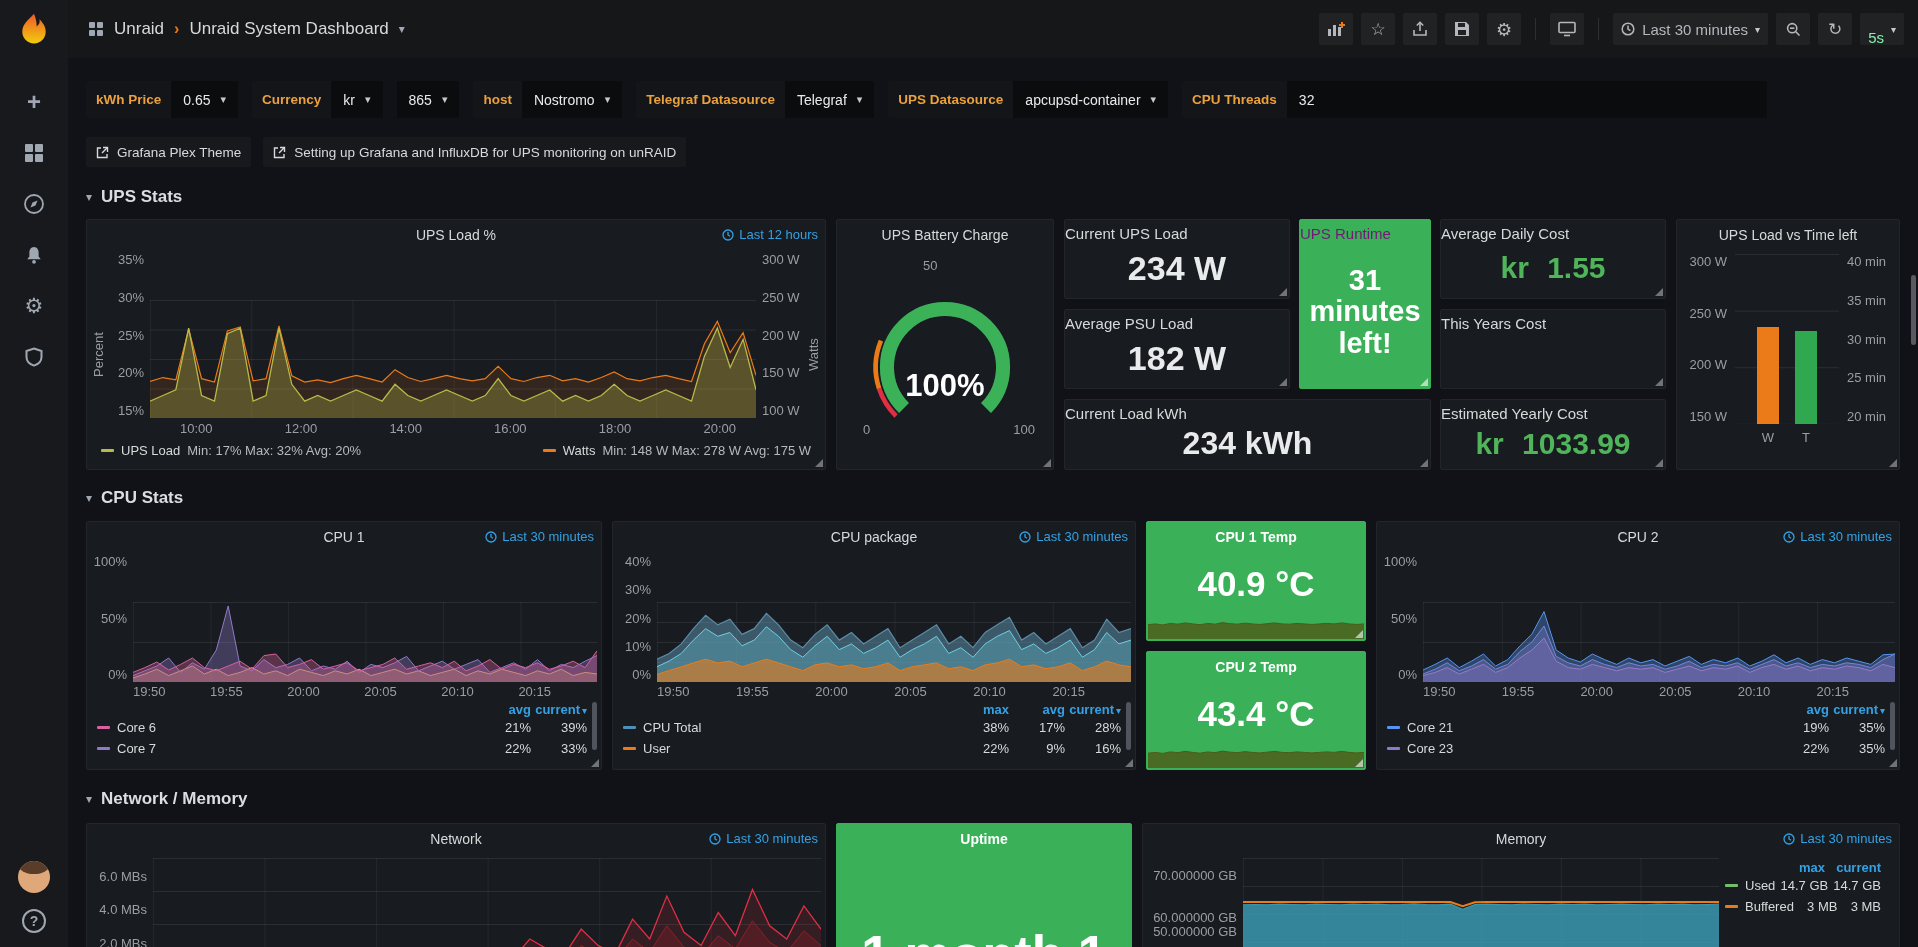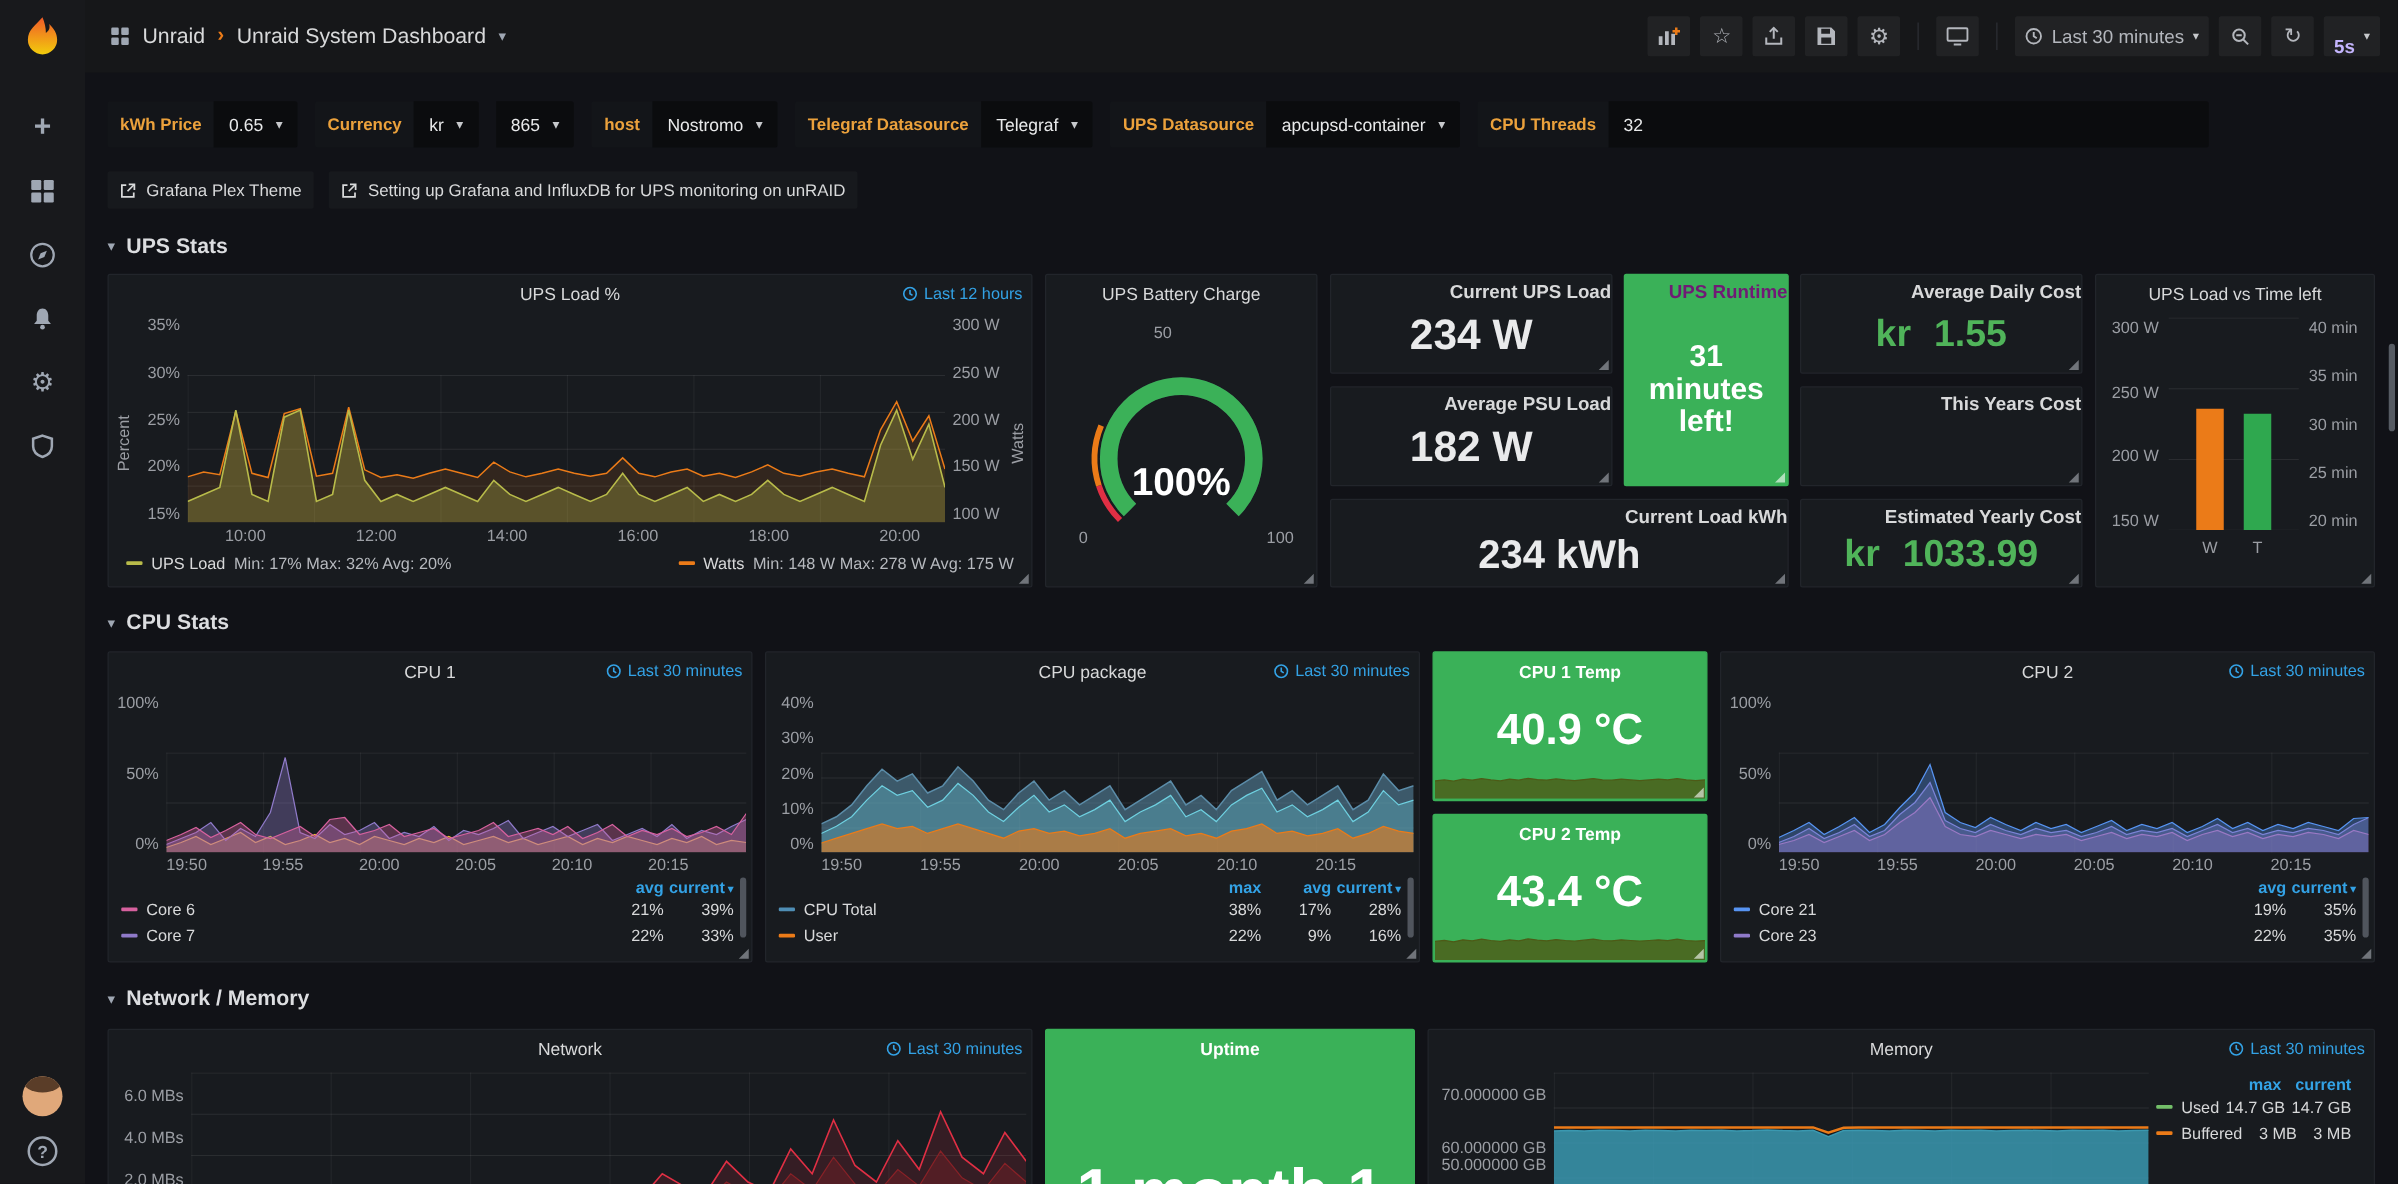--- a/index.html
+++ b/index.html
@@ -25,21 +25,21 @@
     display:flex; align-items:center; padding:0 14px 0 20px; }
   .crumb { display:flex; align-items:center; gap:10px; font-size:17px; color:#d8d9da; }
   .crumb .sep { color:#eb7b18; font-size:16px; font-weight:700; }
   .crumb .caret { color:#9fa7b3; font-size:12px; }
   #topnav .spacer { flex:1; }
   .navbtns { display:flex; align-items:center; gap:8px; }
   .navbtn { height:32px; min-width:34px; padding:0 8px; background:rgba(255,255,255,0.05); border-radius:2px;
     display:flex; align-items:center; justify-content:center; gap:7px; color:#b4b7bd; font-size:15px; cursor:pointer; }
   .navbtn.star { font-size:17px; }
   .nav-div { width:1px; height:22px; background:#2c2f34; margin:0 6px; }
-  .refresh-val { color:#c4b5fd; font-weight:700;margin-top:16px; }
+  .refresh-val { color:#86efac; font-weight:400;margin-top:16px; }
 
   
   #content { position:absolute; left:68px; top:58px; width:1850px; padding:0 18px; }
 
   .submenu { margin-top:23px; display:flex; gap:14px; align-items:center; flex-wrap:nowrap; }
   .var-chip { display:flex; align-items:stretch; height:37px; }
   .var-label { display:flex; align-items:center; padding:0 10px; background:#131519; color:#eba13c;
     font-size:13.5px; font-weight:600; border-radius:2px 0 0 2px; }
   .var-value { display:flex; align-items:center; gap:10px; padding:0 12px; background:#0b0c0e; color:#e9eaeb;
     font-size:14px; border-radius:0 2px 2px 0; cursor:pointer; }
@@ -99,28 +99,28 @@
   .leg-cell { width:56px; text-align:right; }
   .leg-row { display:flex; align-items:center; height:21px; }
   .leg-left { flex:1; display:flex; align-items:center; gap:7px; }
   .sort-caret { font-size:10px; margin-left:2px; }
   .leg-scroll { position:absolute; right:4px; width:5px; background:#50555d; border-radius:3px; }
 
   
   .stats-cluster { display:grid; grid-template-columns:226px 132px 226px; grid-template-rows:80px 80px 71px;
     gap:10px 9px; }
   .stat { display:flex; flex-direction:column; }
-  .stat-title { margin-top:5px; text-align:right; font-size:15px; font-weight:700; color:#d8d9da; }
+  .stat-title { margin-top:5px; text-align:left; font-size:15px; font-weight:400; color:#d8d9da; }
   .panel.green .stat-title { color:#701a75; }
   .stat-value { flex:1; display:flex; align-items:center; justify-content:center;
     font-size:34px; font-weight:600; color:#e9eaeb; padding-bottom:4px; }
   .stat-value.sm { font-size:30px; }
   .stat-value.green-text { color:#50b45a; word-spacing:10px; }
   .stat-value.red-text { color:#e0604d; word-spacing:10px; }
-  .stat-value.wrapfit { font-size:24px; line-height:1.08; text-align:center; padding:0 8px 6px 8px; color:#fff; font-weight:700; }
+  .stat-value.wrapfit { font-size:29px; line-height:1.08; text-align:center; padding:0 8px 6px 8px; color:#fff; font-weight:700; }
 
   
   .gauge-area { position:relative; height:205px; display:flex; align-items:center; justify-content:center; }
   .gauge-tick { position:absolute; color:#9b9ea4; font-size:13px; }
   .gauge-value { position:absolute; left:0; right:0; top:118px; text-align:center;
     font-size:31px; font-weight:700; color:#fff; }
 
   
   .bars-body { display:flex; padding:4px 6px 0 8px; height:196px; }
   .bar-plot { flex:1; display:flex; justify-content:center; align-items:flex-end; gap:16px; margin:0 8px 22px 8px;

